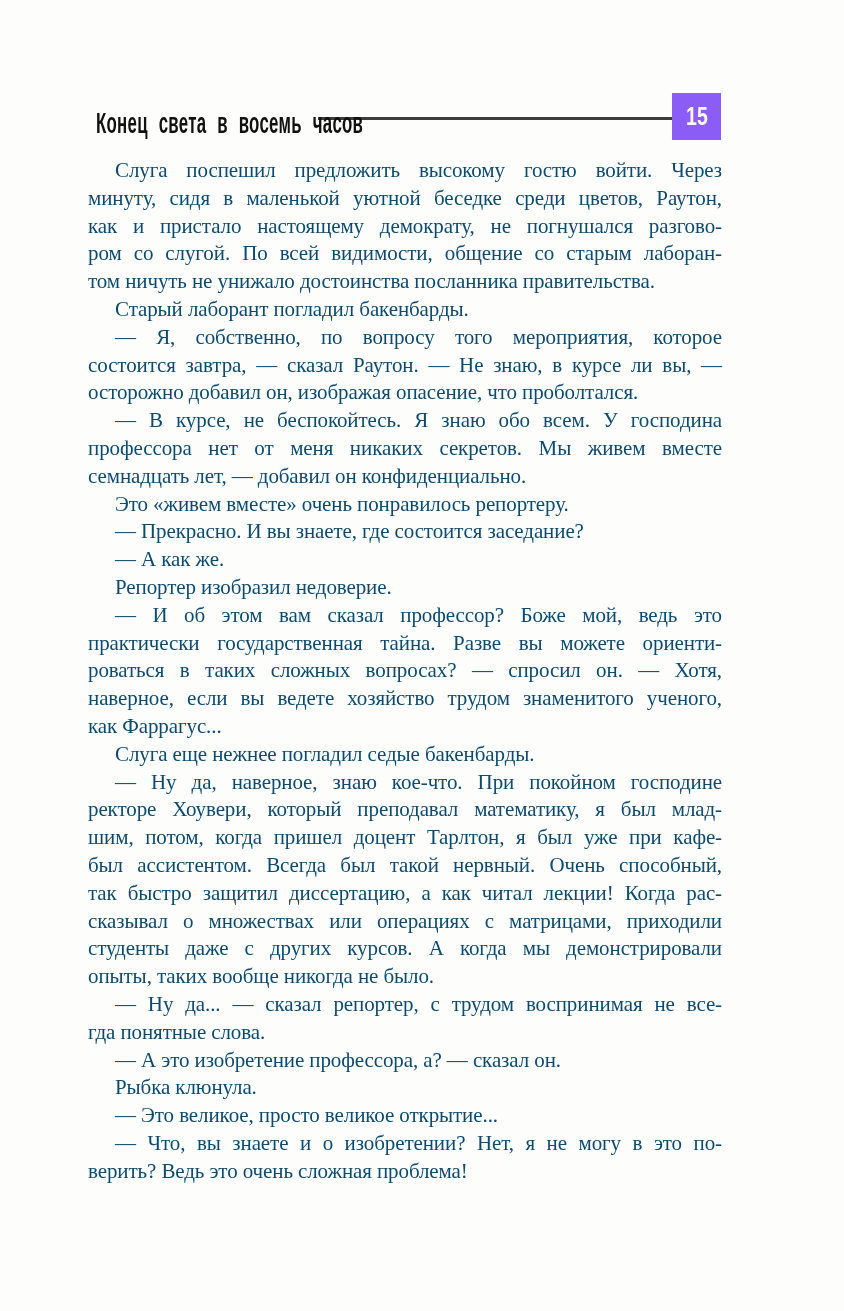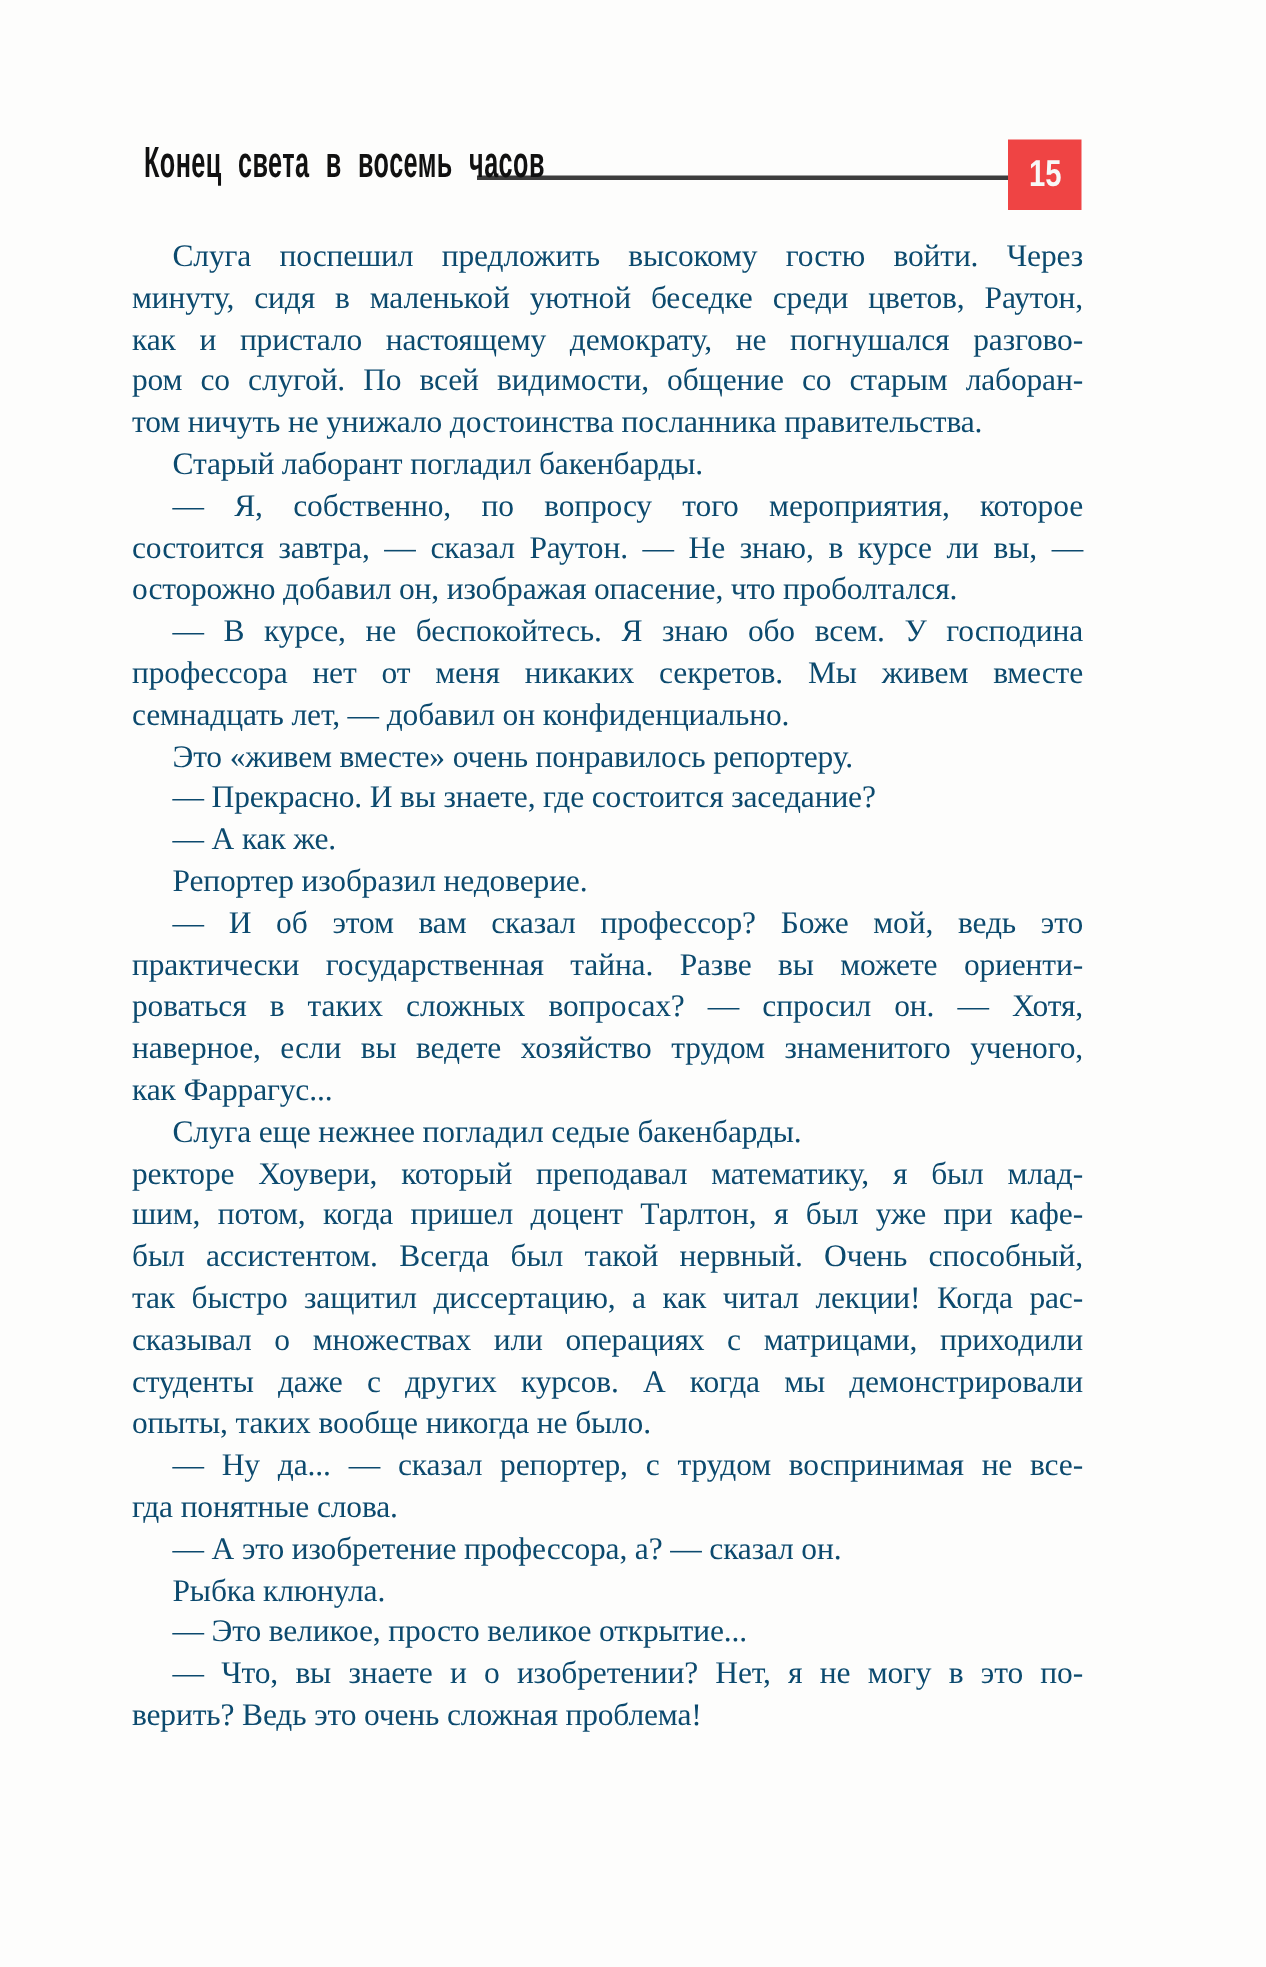--- a/index.html
+++ b/index.html
@@ -18,21 +18,21 @@
     top:93px; left:96px;
     width:625px; height:47px;
     display:flex;
     align-items:center;
   }
   .title-wrap {
     flex:0 0 auto;
     width:222px;
     height:47px;
     display:flex;
-    align-items:flex-start;
+    align-items:flex-end;
     overflow:visible;
   }
   .title {
     display:inline-block;
     transform:scaleX(0.58);
     transform-origin:0 50%;
     white-space:nowrap;
     font-family:"Liberation Sans", sans-serif;
     font-weight:bold;
     font-size:29px;
@@ -84,21 +84,21 @@
 </style>
 </head>
 <body>
 
 <div class="page" style="background: rgb(253, 253, 252);">
   <div class="header">
     <div class="title-wrap">
       <span class="title">Конец света в восемь часов</span>
     </div>
     <div class="rule" style="background: rgb(61, 61, 61);"></div>
-    <div class="pagebox" style="background: #ef4444;">
+    <div class="pagebox" style="background: #8b5cf6;">
       <span class="pagenum" style="color: rgb(247, 248, 247);">15</span>
     </div>
   </div>
 
   <div class="body" style="color: #0c4a6e;">
       <div class="para">
         <div class="line indent">Слуга поспешил предложить высокому гостю войти. Через</div>
         <div class="line">минуту, сидя в маленькой уютной беседке среди цветов, Раутон,</div>
         <div class="line">как и пристало настоящему демократу, не погнушался разгово-</div>
         <div class="line">ром со слугой. По всей видимости, общение со старым лаборан-</div>
@@ -133,20 +133,21 @@
         <div class="line indent">— И об этом вам сказал профессор? Боже мой, ведь это</div>
         <div class="line">практически государственная тайна. Разве вы можете ориенти-</div>
         <div class="line">роваться в таких сложных вопросах? — спросил он. — Хотя,</div>
         <div class="line">наверное, если вы ведете хозяйство трудом знаменитого ученого,</div>
         <div class="line last">как Фаррагус...</div>
       </div>
       <div class="para">
         <div class="line indent last">Слуга еще нежнее погладил седые бакенбарды.</div>
       </div>
       <div class="para">
+        <div class="line indent">— Ну да, наверное, знаю кое-что. При покойном господине</div>
         <div class="line">ректоре Хоувери, который преподавал математику, я был млад-</div>
         <div class="line">шим, потом, когда пришел доцент Тарлтон, я был уже при кафе-</div>
         <div class="line">был ассистентом. Всегда был такой нервный. Очень способный,</div>
         <div class="line">так быстро защитил диссертацию, а как читал лекции! Когда рас-</div>
         <div class="line">сказывал о множествах или операциях с матрицами, приходили</div>
         <div class="line">студенты даже с других курсов. А когда мы демонстрировали</div>
         <div class="line last">опыты, таких вообще никогда не было.</div>
       </div>
       <div class="para">
         <div class="line indent">— Ну да... — сказал репортер, с трудом воспринимая не все-</div>

